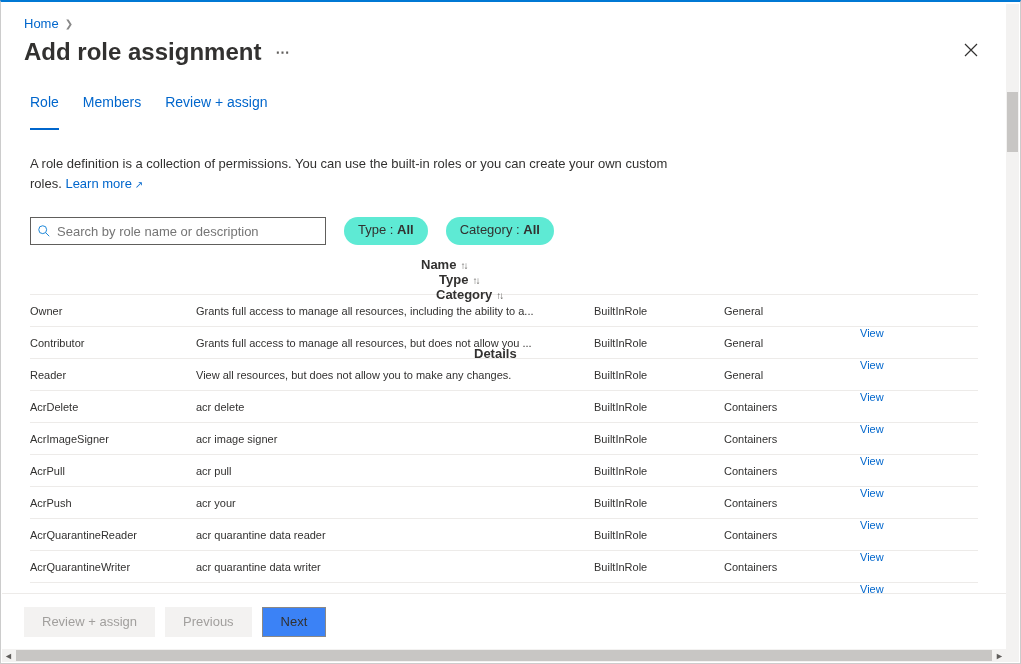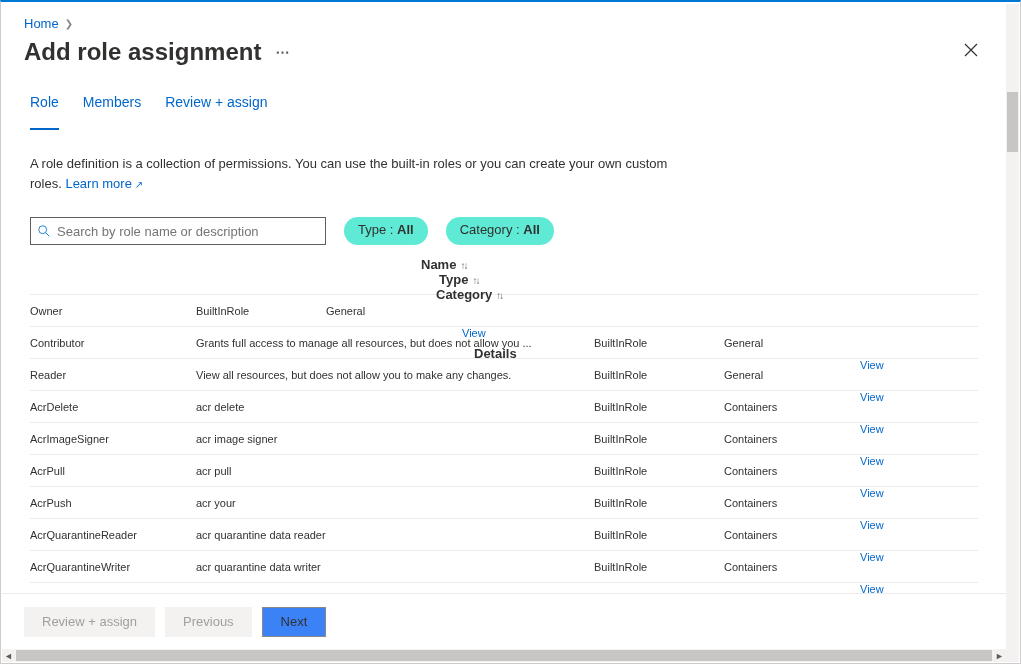--- a/index.html
+++ b/index.html
@@ -94,20 +94,21 @@
     <div class="thead">
       <div class="col-name"><span>Name</span><span class="sort-icon">↑↓</span></div>
       <div class="col-desc"><span>Description</span><span class="sort-icon">↑↓</span></div>
       <div class="col-type"><span>Type</span><span class="sort-icon">↑↓</span></div>
       <div class="col-cat"><span>Category</span><span class="sort-icon">↑↓</span></div>
       <div class="col-det"><span>Details</span></div>
     </div>
     <div id="table-body">
         <div class="trow">
           <div class="col-name">Owner</div>
+          <div class="col-desc">Grants full access to manage all resources, including the ability to a...</div>
           <div class="col-type">BuiltInRole</div>
           <div class="col-cat">General</div>
           <div class="col-det"><span class="view-link">View</span></div>
         </div>
         <div class="trow">
           <div class="col-name">Contributor</div>
           <div class="col-desc">Grants full access to manage all resources, but does not allow you ...</div>
           <div class="col-type">BuiltInRole</div>
           <div class="col-cat">General</div>
           <div class="col-det"><span class="view-link">View</span></div>

